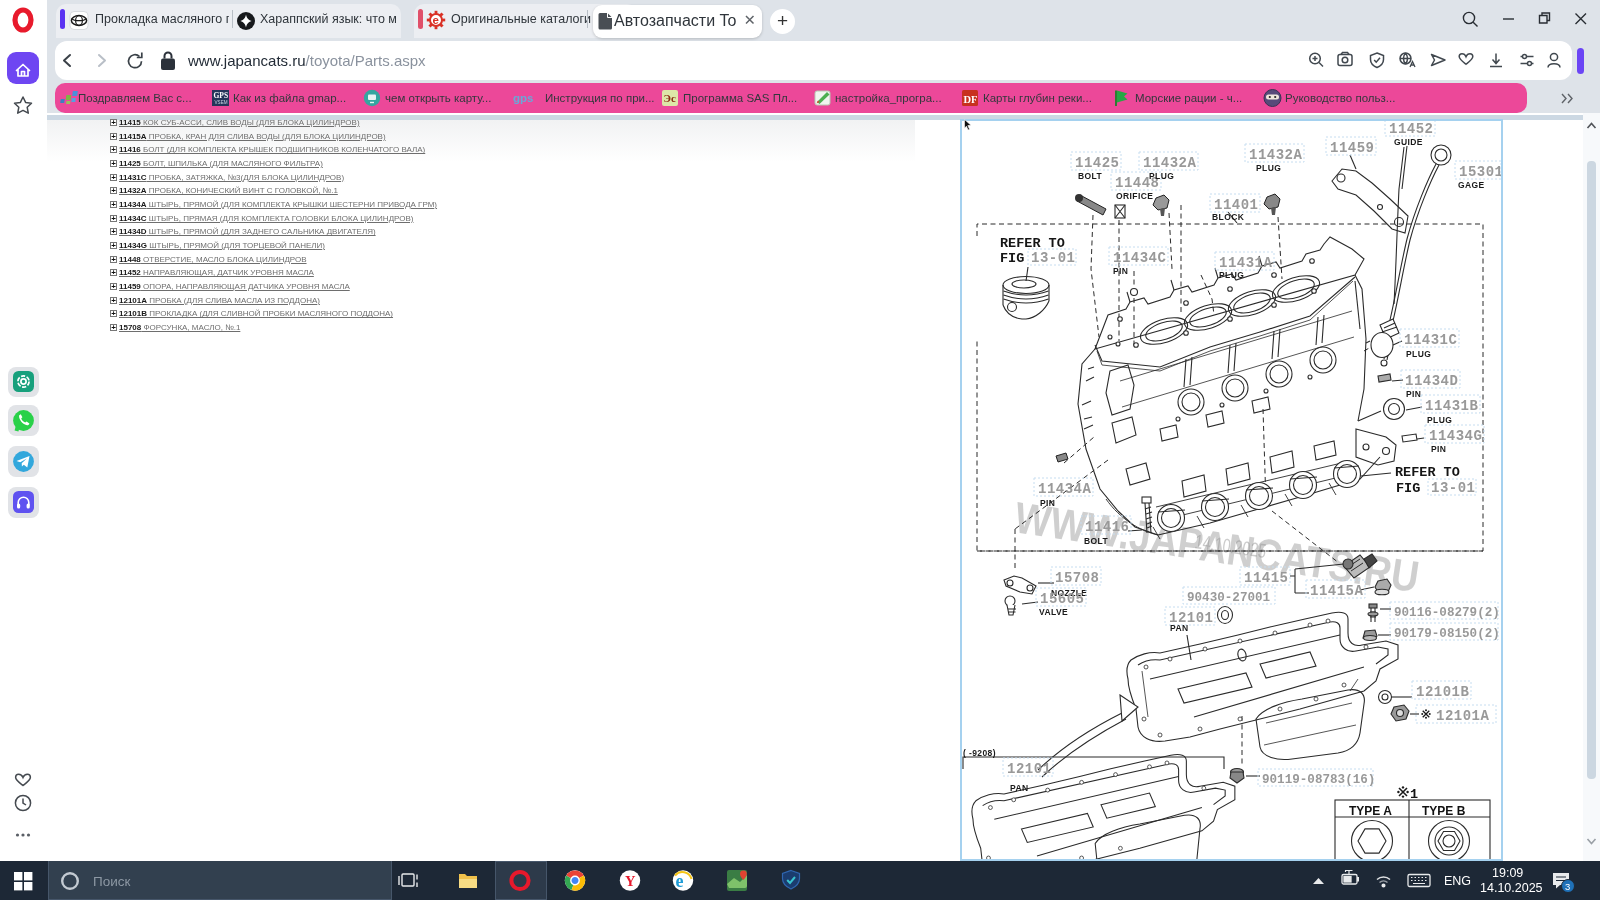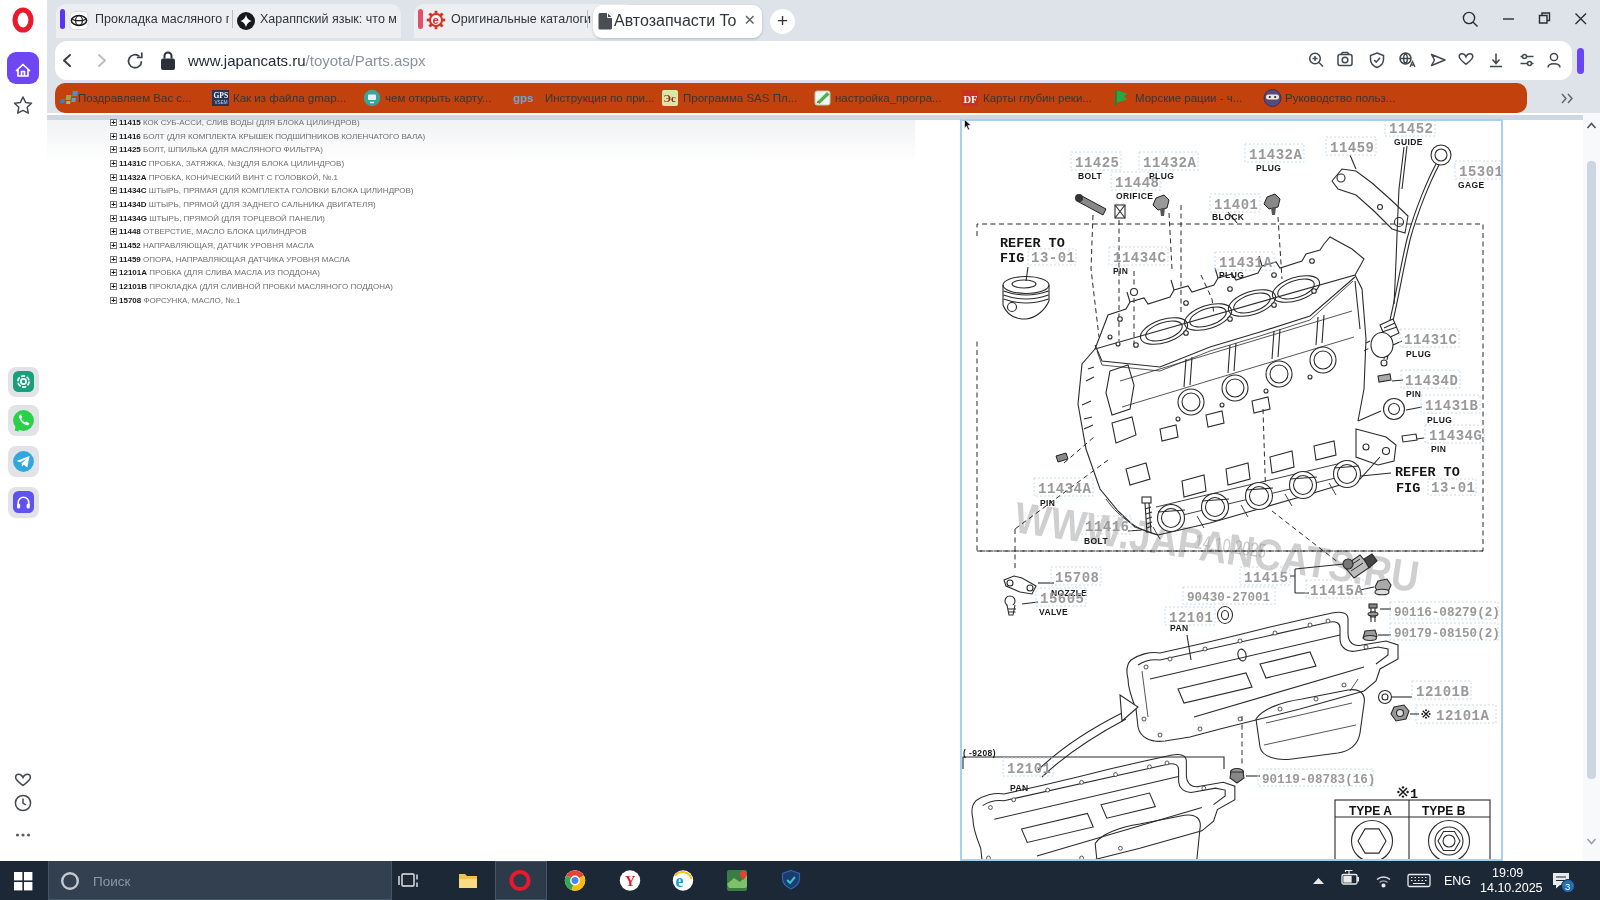--- a/index.html
+++ b/index.html
@@ -6,28 +6,28 @@
 .abs{position:absolute}
 #sidebar{position:absolute;left:0;top:0;width:47px;height:861px;background:#fff}
 #tabsrow{position:absolute;left:47px;top:0;right:0;height:38px}
 .tgroup{position:absolute;top:4px;height:34px;background:#eceef2;border-radius:10px 10px 0 0}
 .pill{position:absolute;top:9px;width:5px;height:20px;border-radius:3px}
 .tabtitle{position:absolute;top:12px;font-size:12.5px;color:#2f353b;white-space:nowrap;overflow:hidden}
 .tdiv{position:absolute;top:10px;width:1px;height:18px;background:#b9bfc6}
 #activetab{position:absolute;left:546px;top:5px;width:169px;height:33px;background:#fff;border-radius:9px;box-shadow:0 1px 3px rgba(0,0,0,.18)}
 #plusbtn{position:absolute;left:723px;top:9px;width:25px;height:25px;border-radius:50%;background:#fff;color:#333;font-size:19px;line-height:23px;text-align:center}
 #addrbar{position:absolute;left:55px;top:41px;width:1517px;height:39px;background:#fff;border-radius:12px}
-#bmbar{position:absolute;left:55px;top:83px;width:1472px;height:30px;background:#c2410c;border-radius:10px}
+#bmbar{position:absolute;left:55px;top:83px;width:1472px;height:30px;background:#ec4899;border-radius:10px}
 #content{position:absolute;left:47px;top:113px;width:1553px;height:748px;background:#fff}
 #band{position:absolute;left:0;top:2px;width:1536px;height:5px;background:#ccd8e3}
 #grad{position:absolute;left:0;top:7px;width:868px;height:42px;background:linear-gradient(#f1f2f3,#fff)}
 #tree{position:absolute;left:63px;top:5px;width:800px}
 .trow{position:relative;height:13.66px;font-size:8px;white-space:nowrap;color:#6e6e6e}
 .trow .pm{display:inline-block;width:7px;height:7px;border:1px solid #777;background:#fff;color:#111;font-size:8px;line-height:5.5px;text-align:center;vertical-align:0px;font-weight:bold;margin-right:2px}
-.trow a{color:#6e6e6e;}
+.trow a{color:#6e6e6e;text-decoration:underline}
 .trow b{color:#1a1a1a;font-weight:bold}
 #panel{position:absolute;left:913px;top:6px;width:543px;height:742px;border:2px solid #a5d1ef;background:#fff}
 #pscroll{position:absolute;left:1536px;top:0;width:17px;height:748px;background:#f7f9fb}
 #pthumb{position:absolute;left:4px;top:48px;width:9px;height:618px;background:#ccd7e1;border-radius:4px}
 #taskbar{position:absolute;left:0;top:861px;width:1600px;height:39px;background:#1d2836}
 #searchbox{position:absolute;left:48px;top:0;width:344px;height:39px;background:#32404f;border:1px solid #46566a;border-top:none}
 svg{display:block}
 .L{font:bold 14px "Liberation Mono",monospace;fill:#999;letter-spacing:.5px}
 .LS{font:bold 12.6px "Liberation Mono",monospace;fill:#999}
 .C{font:bold 8.5px "Liberation Sans",sans-serif;fill:#1a1a1a;letter-spacing:.4px}
@@ -230,24 +230,26 @@
   <text class="bt" x="1230" y="19">Руководство польз...</text>
   <path d="M1513 11 l4 4.5 -4 4.5 M1507 11 l4 4.5 -4 4.5" stroke="#5f6368" stroke-width="1.4" fill="none"></path>
  </svg>
 </div>
 
 <div id="content">
   <div id="band"></div>
   <div id="grad"></div>
   <div id="tree">
     <div class="trow"><span class="pm">+</span><a><b>11415</b> КОК СУБ-АССИ, СЛИВ ВОДЫ (ДЛЯ БЛОКА ЦИЛИНДРОВ)</a></div>
+    <div class="trow"><span class="pm">+</span><a><b>11415A</b> ПРОБКА, КРАН ДЛЯ СЛИВА ВОДЫ (ДЛЯ БЛОКА ЦИЛИНДРОВ)</a></div>
     <div class="trow"><span class="pm">+</span><a><b>11416</b> БОЛТ (ДЛЯ КОМПЛЕКТА КРЫШЕК ПОДШИПНИКОВ КОЛЕНЧАТОГО ВАЛА)</a></div>
     <div class="trow"><span class="pm">+</span><a><b>11425</b> БОЛТ, ШПИЛЬКА (ДЛЯ МАСЛЯНОГО ФИЛЬТРА)</a></div>
     <div class="trow"><span class="pm">+</span><a><b>11431C</b> ПРОБКА, ЗАТЯЖКА, №3(ДЛЯ БЛОКА ЦИЛИНДРОВ)</a></div>
     <div class="trow"><span class="pm">+</span><a><b>11432A</b> ПРОБКА, КОНИЧЕСКИЙ ВИНТ С ГОЛОВКОЙ, №.1</a></div>
+    <div class="trow"><span class="pm">+</span><a><b>11434A</b> ШТЫРЬ, ПРЯМОЙ (ДЛЯ КОМПЛЕКТА КРЫШКИ ШЕСТЕРНИ ПРИВОДА ГРМ)</a></div>
     <div class="trow"><span class="pm">+</span><a><b>11434C</b> ШТЫРЬ, ПРЯМАЯ (ДЛЯ КОМПЛЕКТА ГОЛОВКИ БЛОКА ЦИЛИНДРОВ)</a></div>
     <div class="trow"><span class="pm">+</span><a><b>11434D</b> ШТЫРЬ, ПРЯМОЙ (ДЛЯ ЗАДНЕГО САЛЬНИКА ДВИГАТЕЛЯ)</a></div>
     <div class="trow"><span class="pm">+</span><a><b>11434G</b> ШТЫРЬ, ПРЯМОЙ (ДЛЯ ТОРЦЕВОЙ ПАНЕЛИ)</a></div>
     <div class="trow"><span class="pm">+</span><a><b>11448</b> ОТВЕРСТИЕ, МАСЛО БЛОКА ЦИЛИНДРОВ</a></div>
     <div class="trow"><span class="pm">+</span><a><b>11452</b> НАПРАВЛЯЮЩАЯ, ДАТЧИК УРОВНЯ МАСЛА</a></div>
     <div class="trow"><span class="pm">+</span><a><b>11459</b> ОПОРА, НАПРАВЛЯЮЩАЯ ДАТЧИКА УРОВНЯ МАСЛА</a></div>
     <div class="trow"><span class="pm">+</span><a><b>12101A</b> ПРОБКА (ДЛЯ СЛИВА МАСЛА ИЗ ПОДДОНА)</a></div>
     <div class="trow"><span class="pm">+</span><a><b>12101B</b> ПРОКЛАДКА (ДЛЯ СЛИВНОЙ ПРОБКИ МАСЛЯНОГО ПОДДОНА)</a></div>
     <div class="trow"><span class="pm">+</span><a><b>15708</b> ФОРСУНКА, МАСЛО, №.1</a></div>
   </div>

